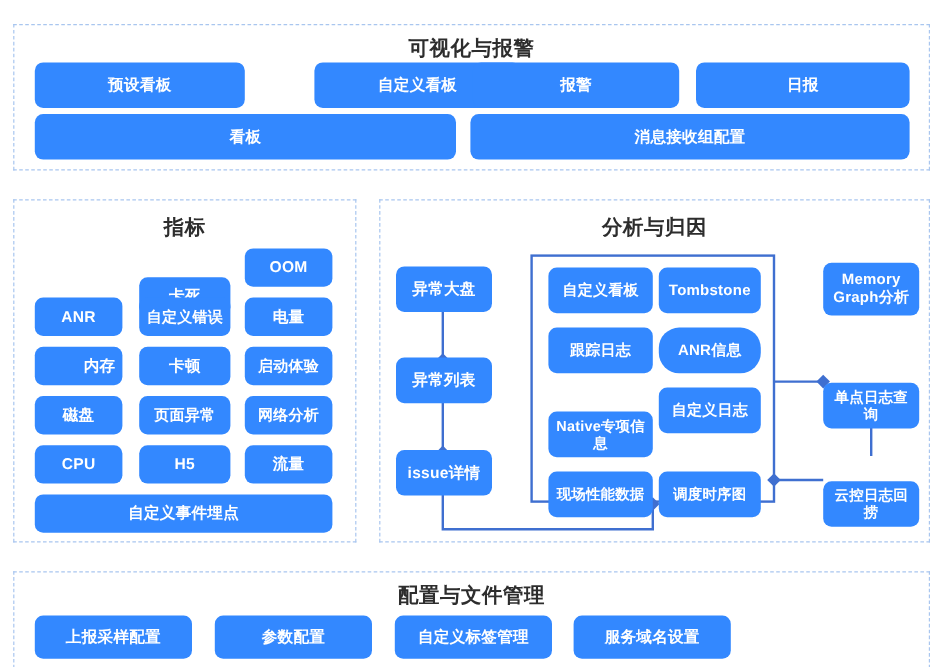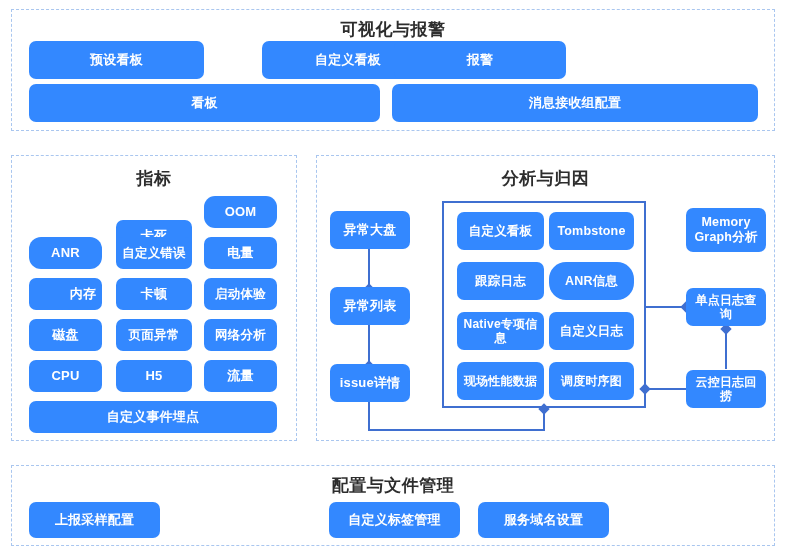--- a/index.html
+++ b/index.html
@@ -3,21 +3,21 @@
 <meta charset="utf-8">
 <style>
   html,body{margin:0;padding:0;}
   body{
     width:787px;height:556px;
     background:#ffffff;
     font-family:"Liberation Sans","DejaVu Sans",sans-serif;
     overflow:hidden;
     position:relative;
   }
-  .stage{position:absolute;left:0;top:0;width:787px;height:428px;}
+  .stage{position:absolute;left:0;top:11px;width:787px;height:428px;}
 
   
   .panel{
     position:absolute;
     border:1.6px dashed #a9c6ef;
     background:#fff;
     box-sizing:border-box;
   }
   .panel-title{
     position:absolute;
@@ -41,21 +41,21 @@
     display:flex;
     align-items:center;
     justify-content:center;
     text-align:center;
     box-sizing:border-box;
     line-height:1.18;
     padding:0 4px;
     letter-spacing:.2px;
   }
   .box.small{font-size:12.5px;}
-  .box.tiny{font-size:12px;}
+  .box.tiny{font-size:12px;margin-top:20px;}
 
   
   .inner-group{
     position:absolute;
     border:2px solid #3f6fd0;
     background:transparent;
     box-sizing:border-box;
   }
   .diamond{
     position:absolute;
@@ -69,30 +69,31 @@
 <body>
 
 <div class="stage">
 
   <div class="panel" style="left:11px;top:9px;width:764px;height:122px;">
     <div class="panel-title" style="top:11px;">可视化与报警</div>
   </div>
   <div class="box" style="left:29px;top:41px;width:175px;height:38px;">预设看板</div>
   <div class="box" style="left:218px;top:41px;width:172px;height:38px;margin-left:44px;">自定义看板</div>
   <div class="box" style="left:394px;top:41px;width:172px;height:38px;">报警</div>
+  <div class="box" style="left:580px;top:41px;width:178px;height:38px;">日报</div>
   <div class="box" style="left:29px;top:84px;width:351px;height:38px;">看板</div>
   <div class="box" style="left:392px;top:84px;width:366px;height:38px;">消息接收组配置</div>
 
   <div class="panel" style="left:11px;top:155px;width:286px;height:286px;"></div>
   <div class="panel-title" style="left:11px;width:286px;top:170px;">指标</div>
 
   <div class="box" style="left:116px;top:196px;width:76px;height:32px;margin-top:24px;">卡死</div>
-  <div class="box" style="left:204px;top:196px;width:73px;height:32px;border-radius:11px;">OOM</div>
+  <div class="box" style="left:204px;top:196px;width:73px;height:32px;">OOM</div>
 
-  <div class="box" style="left:29px;top:237px;width:73px;height:32px;border-radius:12px;">ANR</div>
+  <div class="box" style="left:29px;top:237px;width:73px;height:32px;">ANR</div>
   <div class="box small" style="left:116px;top:237px;width:76px;height:32px;">自定义错误</div>
   <div class="box" style="left:204px;top:237px;width:73px;height:32px;">电量</div>
 
   <div class="box" style="left:29px;top:278px;width:73px;height:32px;padding-left:39px;">内存</div>
   <div class="box" style="left:116px;top:278px;width:76px;height:32px;text-align:center;">卡顿</div>
   <div class="box small" style="left:204px;top:278px;width:73px;height:32px;">启动体验</div>
 
   <div class="box" style="left:29px;top:319px;width:73px;height:32px;">磁盘</div>
   <div class="box small" style="left:116px;top:319px;width:76px;height:32px;">页面异常</div>
   <div class="box small" style="left:204px;top:319px;width:73px;height:32px;">网络分析</div>
@@ -147,16 +148,17 @@
   <div class="box tiny" style="left:549px;top:362px;width:85px;height:38px;">调度时序图</div>
 
   <div class="box small" style="left:686px;top:208px;width:80px;height:44px;">Memory Graph分析</div>
   <div class="box tiny" style="left:686px;top:288px;width:80px;height:38px;">单点日志查询</div>
   <div class="box tiny" style="left:686px;top:370px;width:80px;height:38px;">云控日志回捞</div>
 
   <div class="panel" style="left:11px;top:465px;width:764px;height:81px;"></div>
   <div class="panel-title" style="left:11px;width:764px;top:477px;">配置与文件管理</div>
 
   <div class="box" style="left:29px;top:502px;width:131px;height:36px;">上报采样配置</div>
+  <div class="box" style="left:179px;top:502px;width:131px;height:36px;">参数配置</div>
   <div class="box" style="left:329px;top:502px;width:131px;height:36px;">自定义标签管理</div>
   <div class="box" style="left:478px;top:502px;width:131px;height:36px;">服务域名设置</div>
 
 </div>
 
 </body></html>

